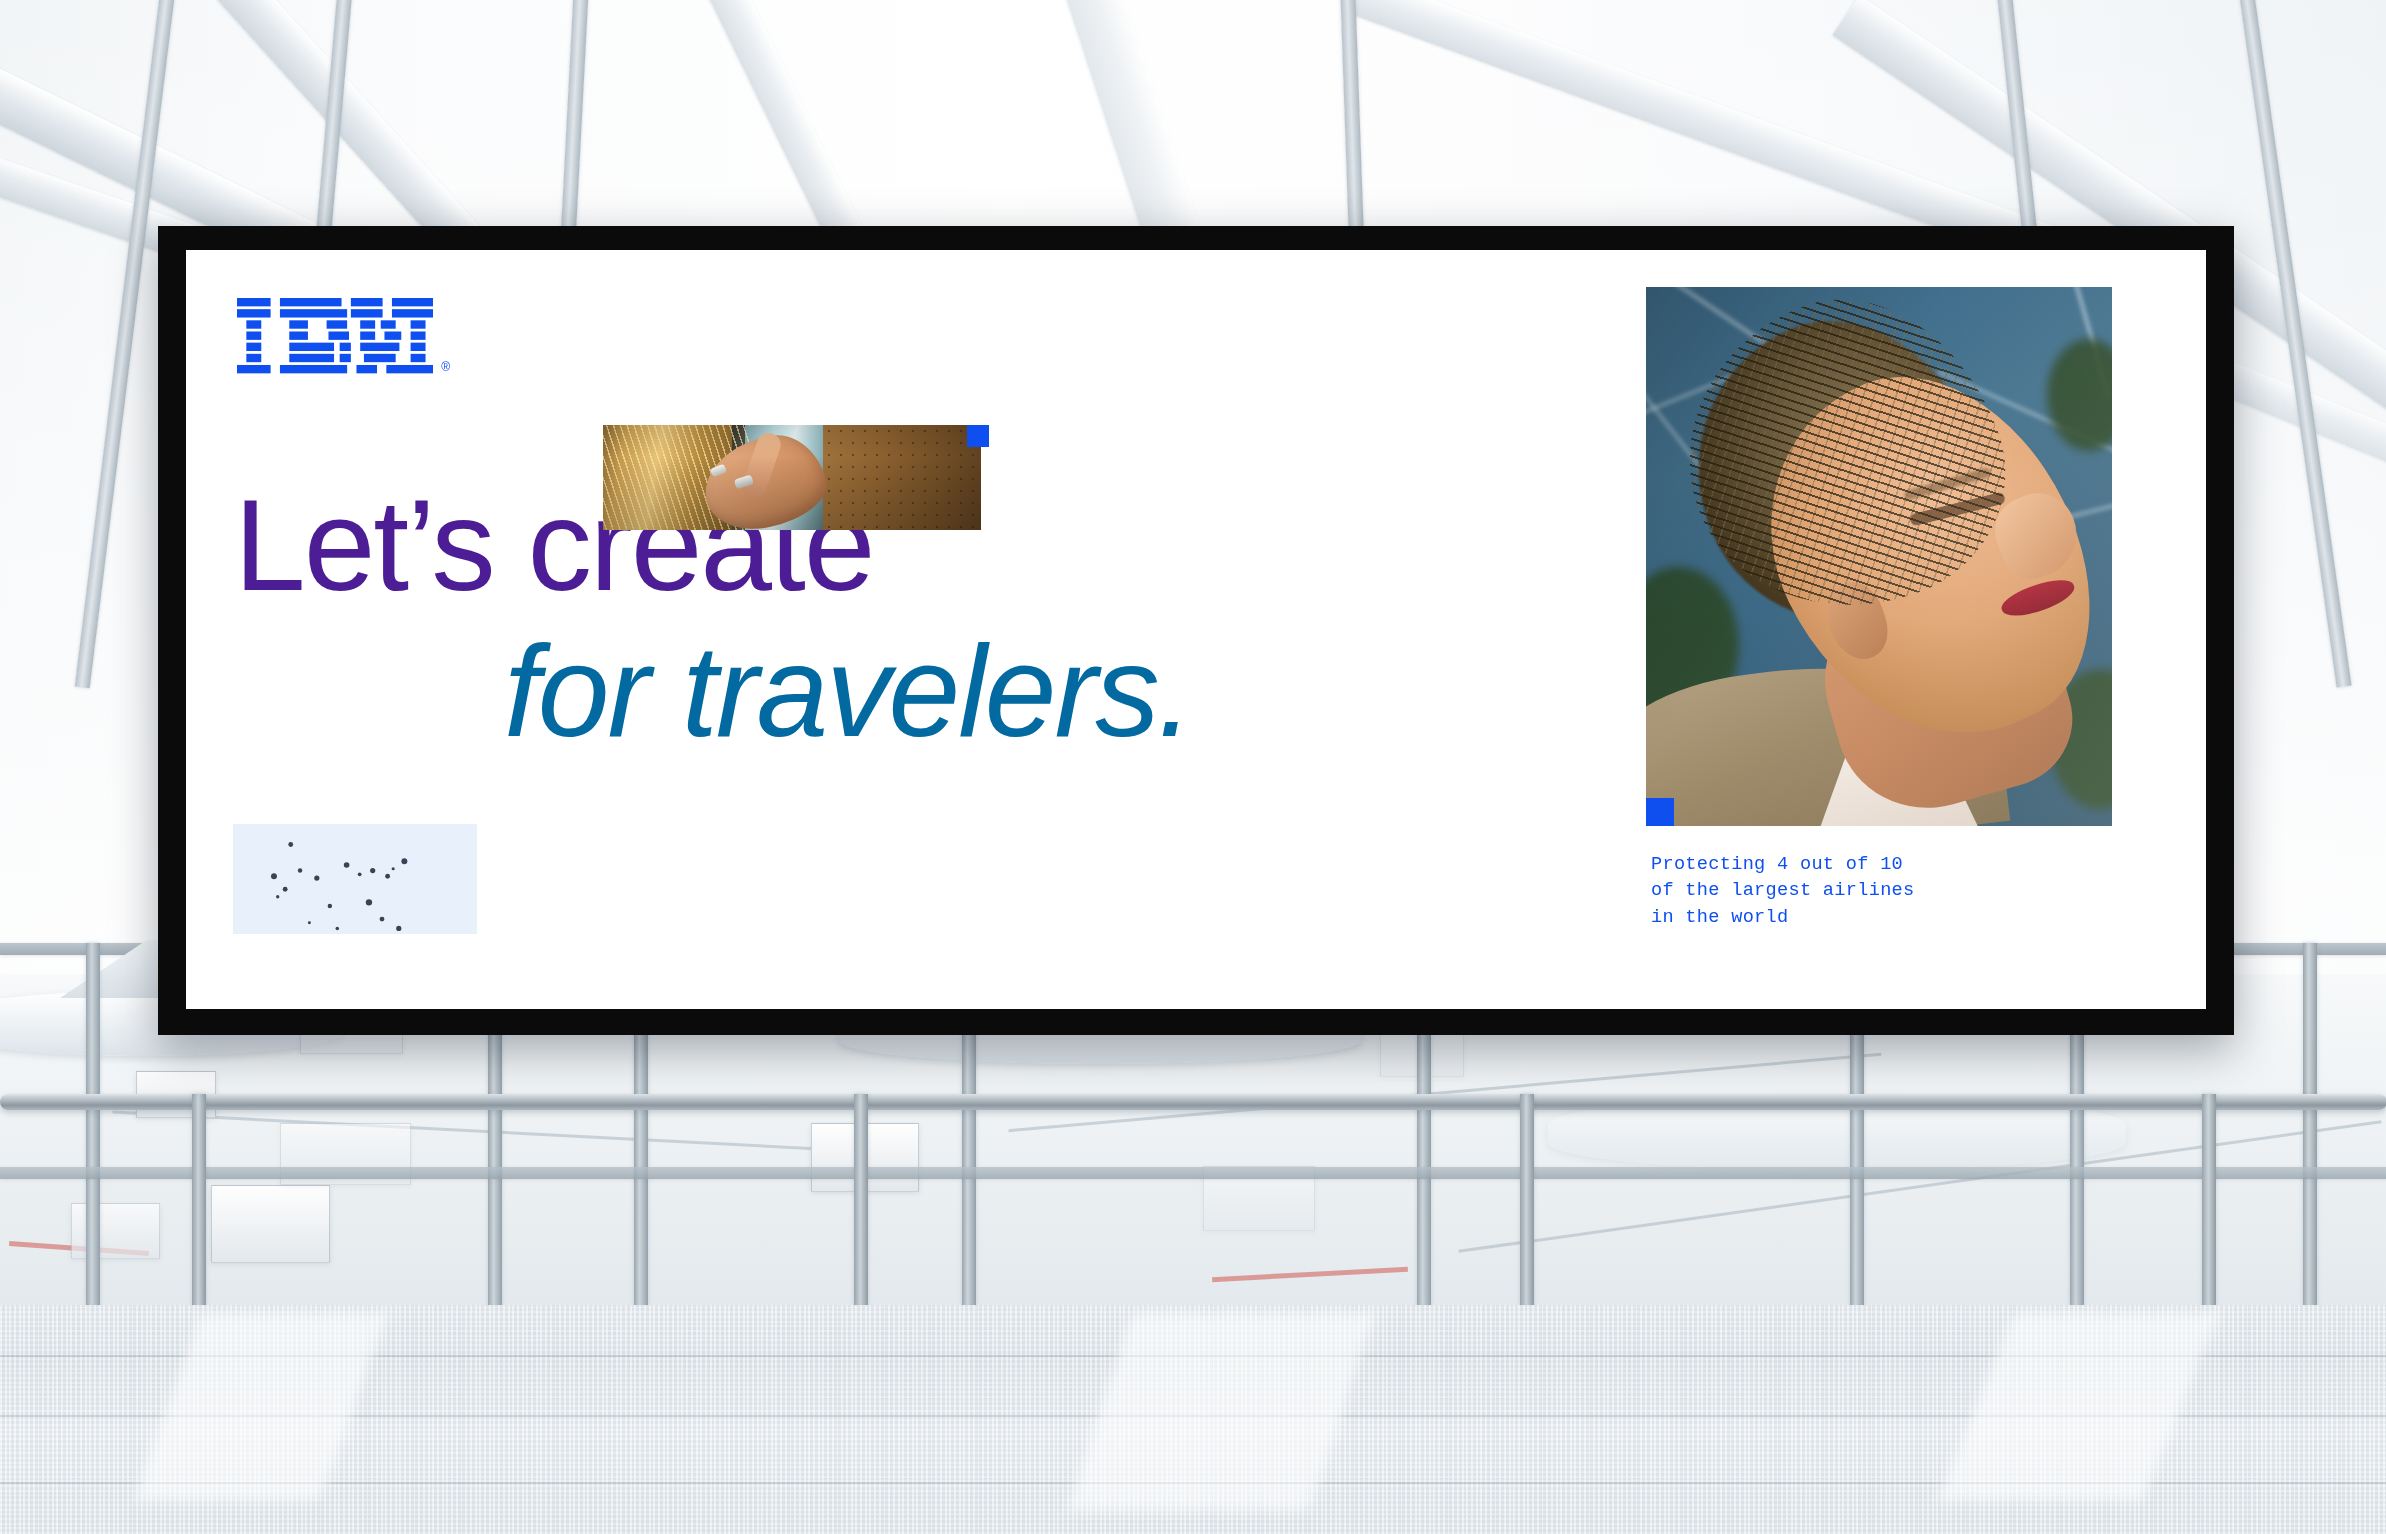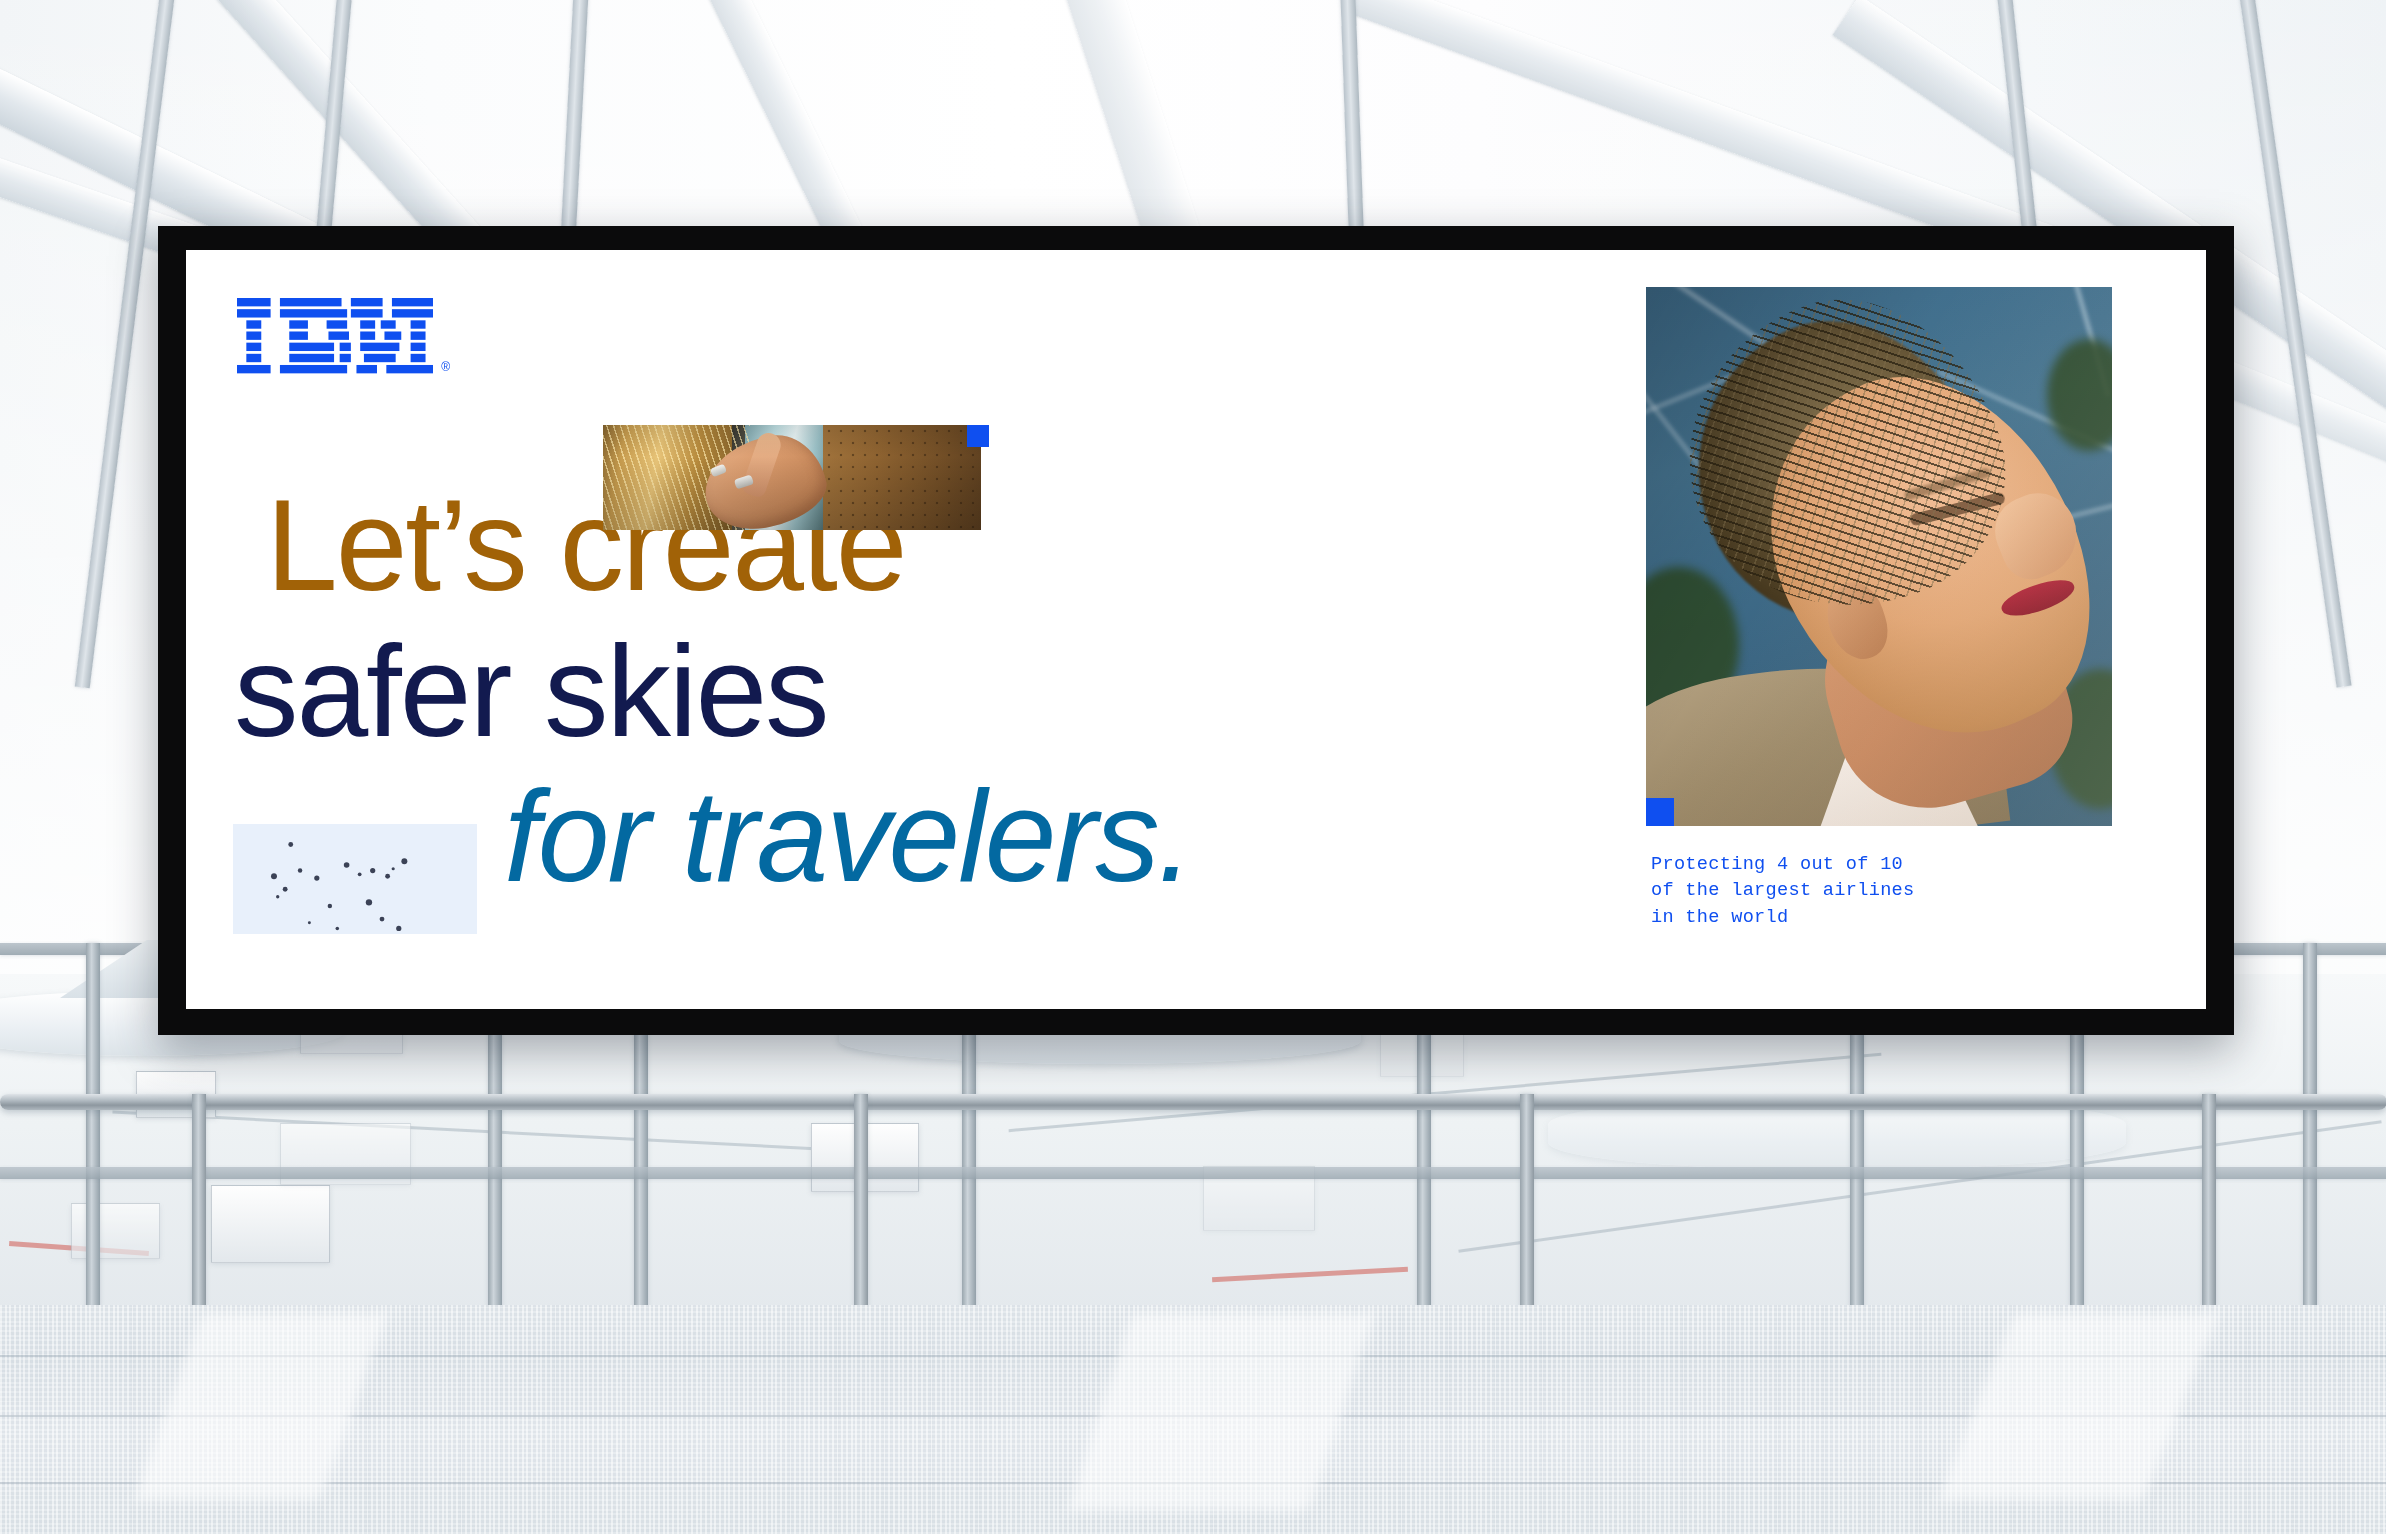--- a/index.html
+++ b/index.html
@@ -84,21 +84,21 @@
   .ibm-logo { position:absolute; left:51px; top:48px; width:196px; height:80px; }
   .ibm-logo svg { display:block; width:100%; height:100%; }
   .ibm-reg { position:absolute; right:-17px; bottom:3.7px; font-size:12px; color:#0f4ff0;
              font-family:"Liberation Sans", sans-serif; }
 
   
   .headline { position:absolute; left:48px; top:233px; width:1165px;
               font-family:"Liberation Sans", sans-serif; font-weight:300;
               letter-spacing:-2.1px; }
   .hl-line { line-height:.97; white-space:nowrap; }
-  .hl-1 { font-size:129px; color:#a16207;margin-left:32px; }
+  .hl-1 { font-size:129px; color:#4c1d95; }
   .hl-2 { font-size:129px; color:#121a4f; margin-top:20.5px; }
   .hl-3 { font-size:129px; color:#0369a1; margin-top:20.5px; padding-left:270px;font-style:italic; }
 
   
   .radar { position:absolute; left:47px; top:574px; width:244px; height:110px;
            background:#e8f0fb; overflow:hidden; }
   .radar svg { display:block; width:100%; height:100%; }
 
   
   .inset-photo { position:absolute; left:417px; top:175px; width:378px; height:105px;
@@ -311,21 +311,20 @@
             <rect x="46" y="72" width="72" height="9"></rect>
             <rect x="128" y="72" width="22" height="9"></rect>
             <rect x="160" y="72" width="50" height="9"></rect>
           </g>
         </svg>
         <span class="ibm-reg">®</span>
       </div>
 
       <div class="headline">
         <div class="hl-line hl-1">Let’s create</div>
-        <div class="hl-line hl-2">safer skies</div>
         <div class="hl-line hl-3">for travelers.</div>
       </div>
 
       <div class="radar">
         <svg viewBox="0 0 262 118" preserveAspectRatio="none" aria-hidden="true">
           <g fill="#3b4256">
             <circle cx="62" cy="22" r="2.6"></circle>
             <circle cx="44" cy="56" r="3.2"></circle>
             <circle cx="72" cy="50" r="2.4"></circle>
             <circle cx="56" cy="70" r="2.6"></circle>

